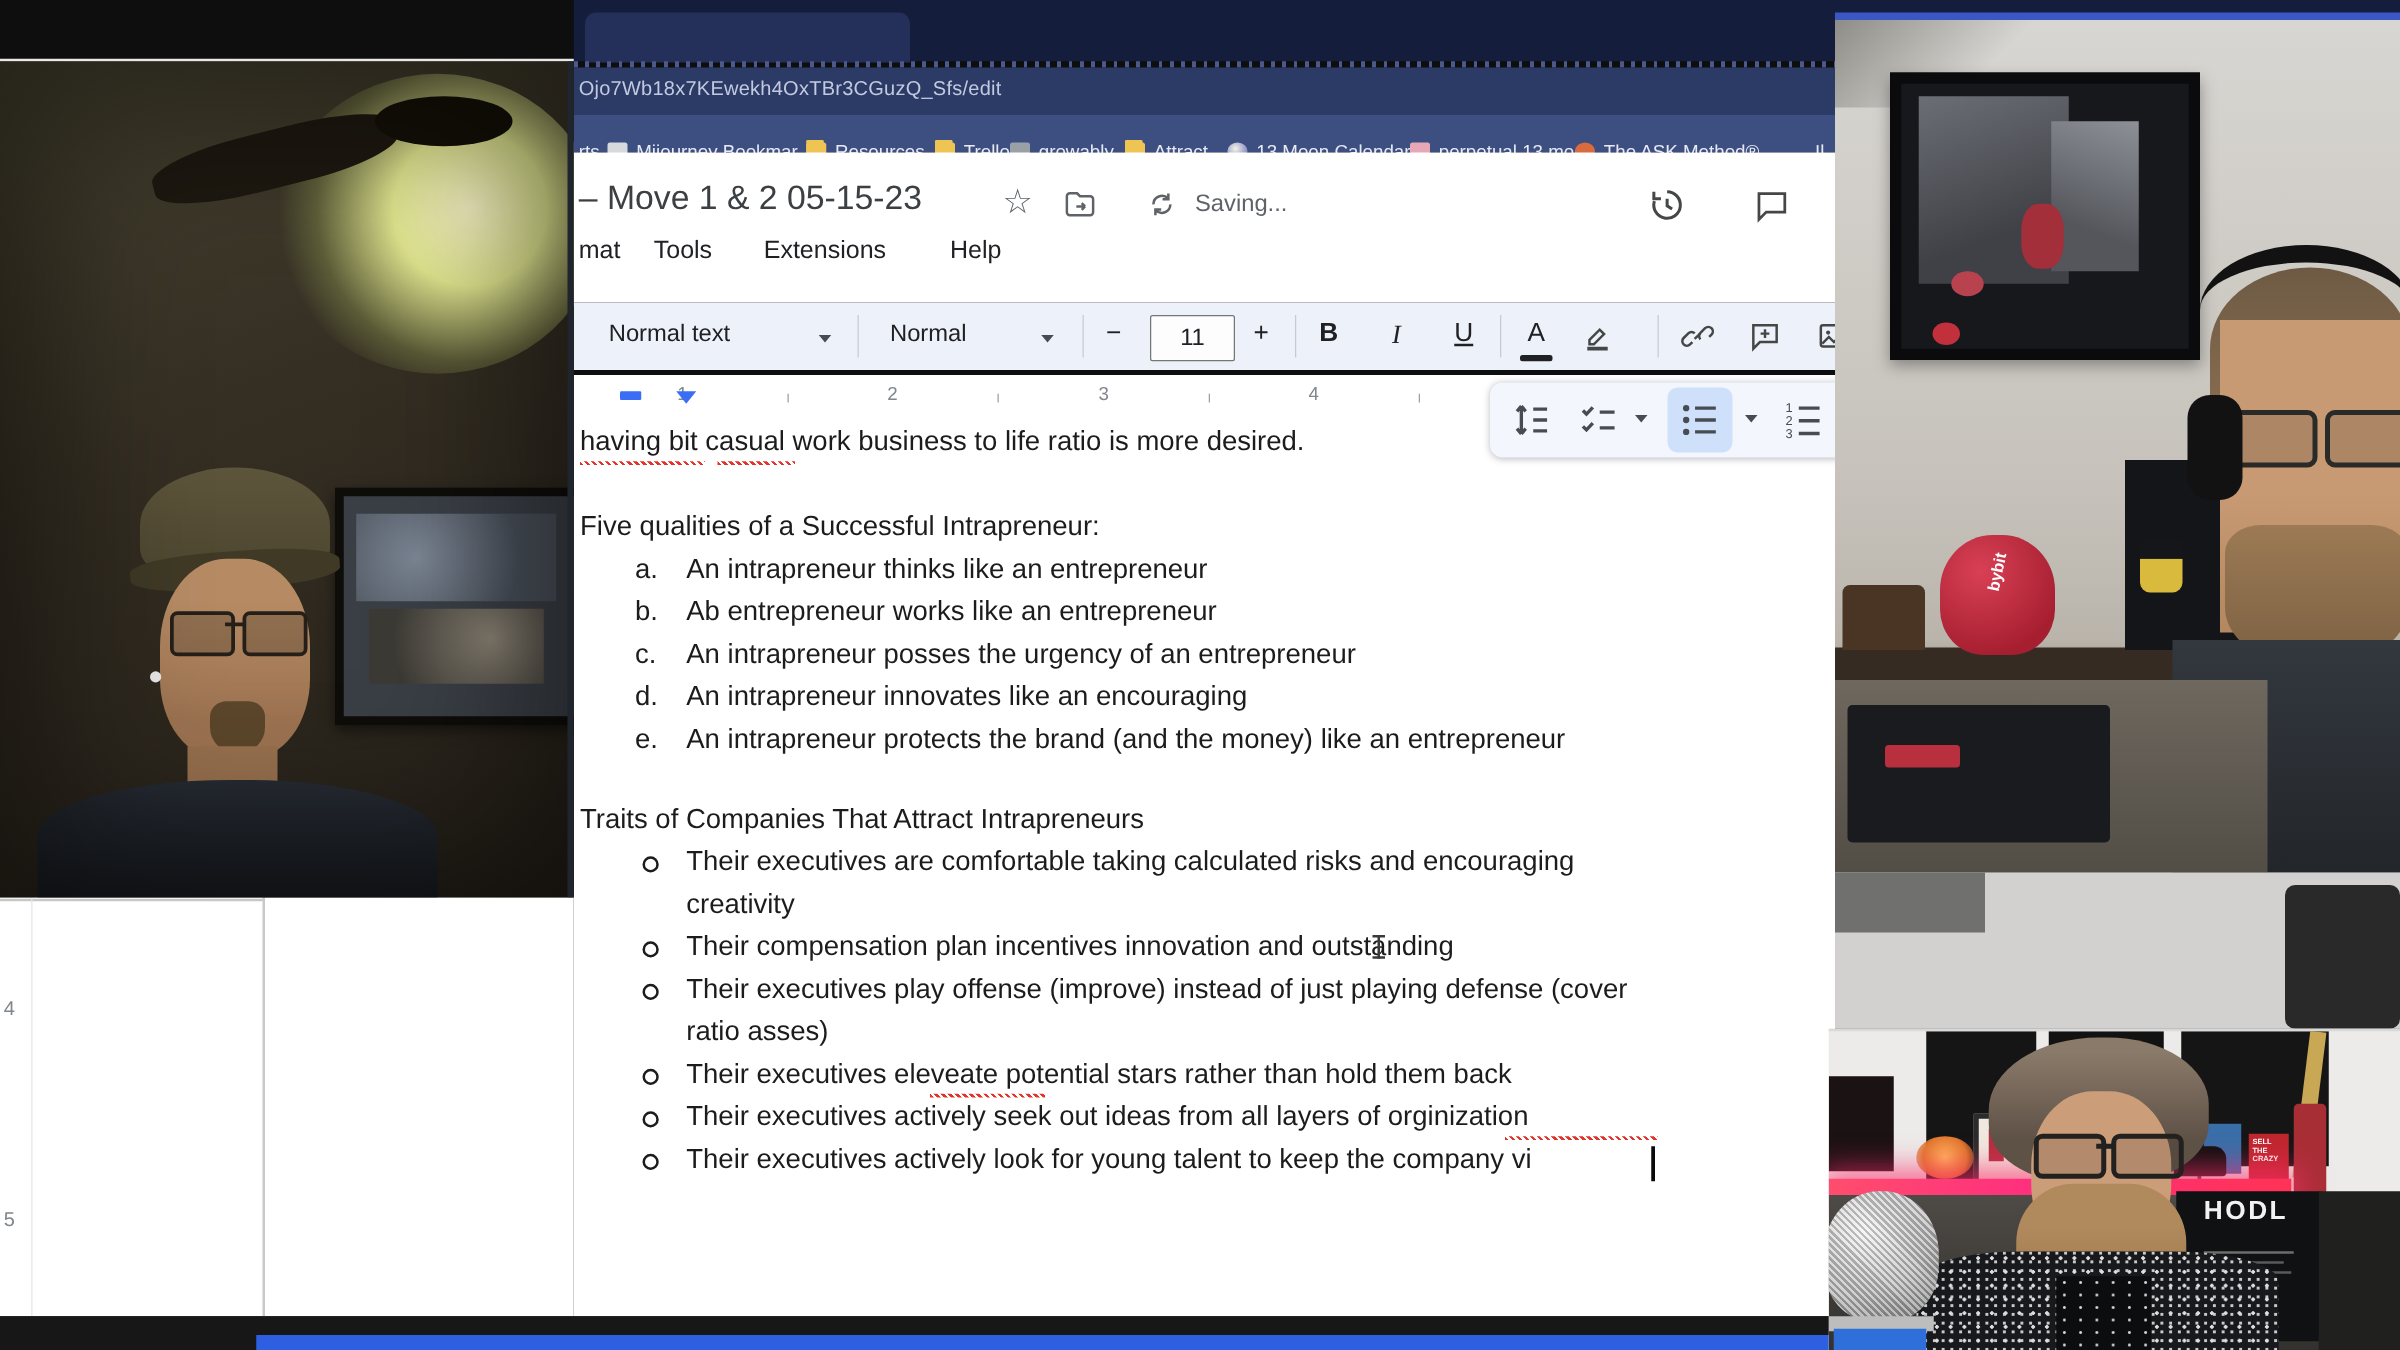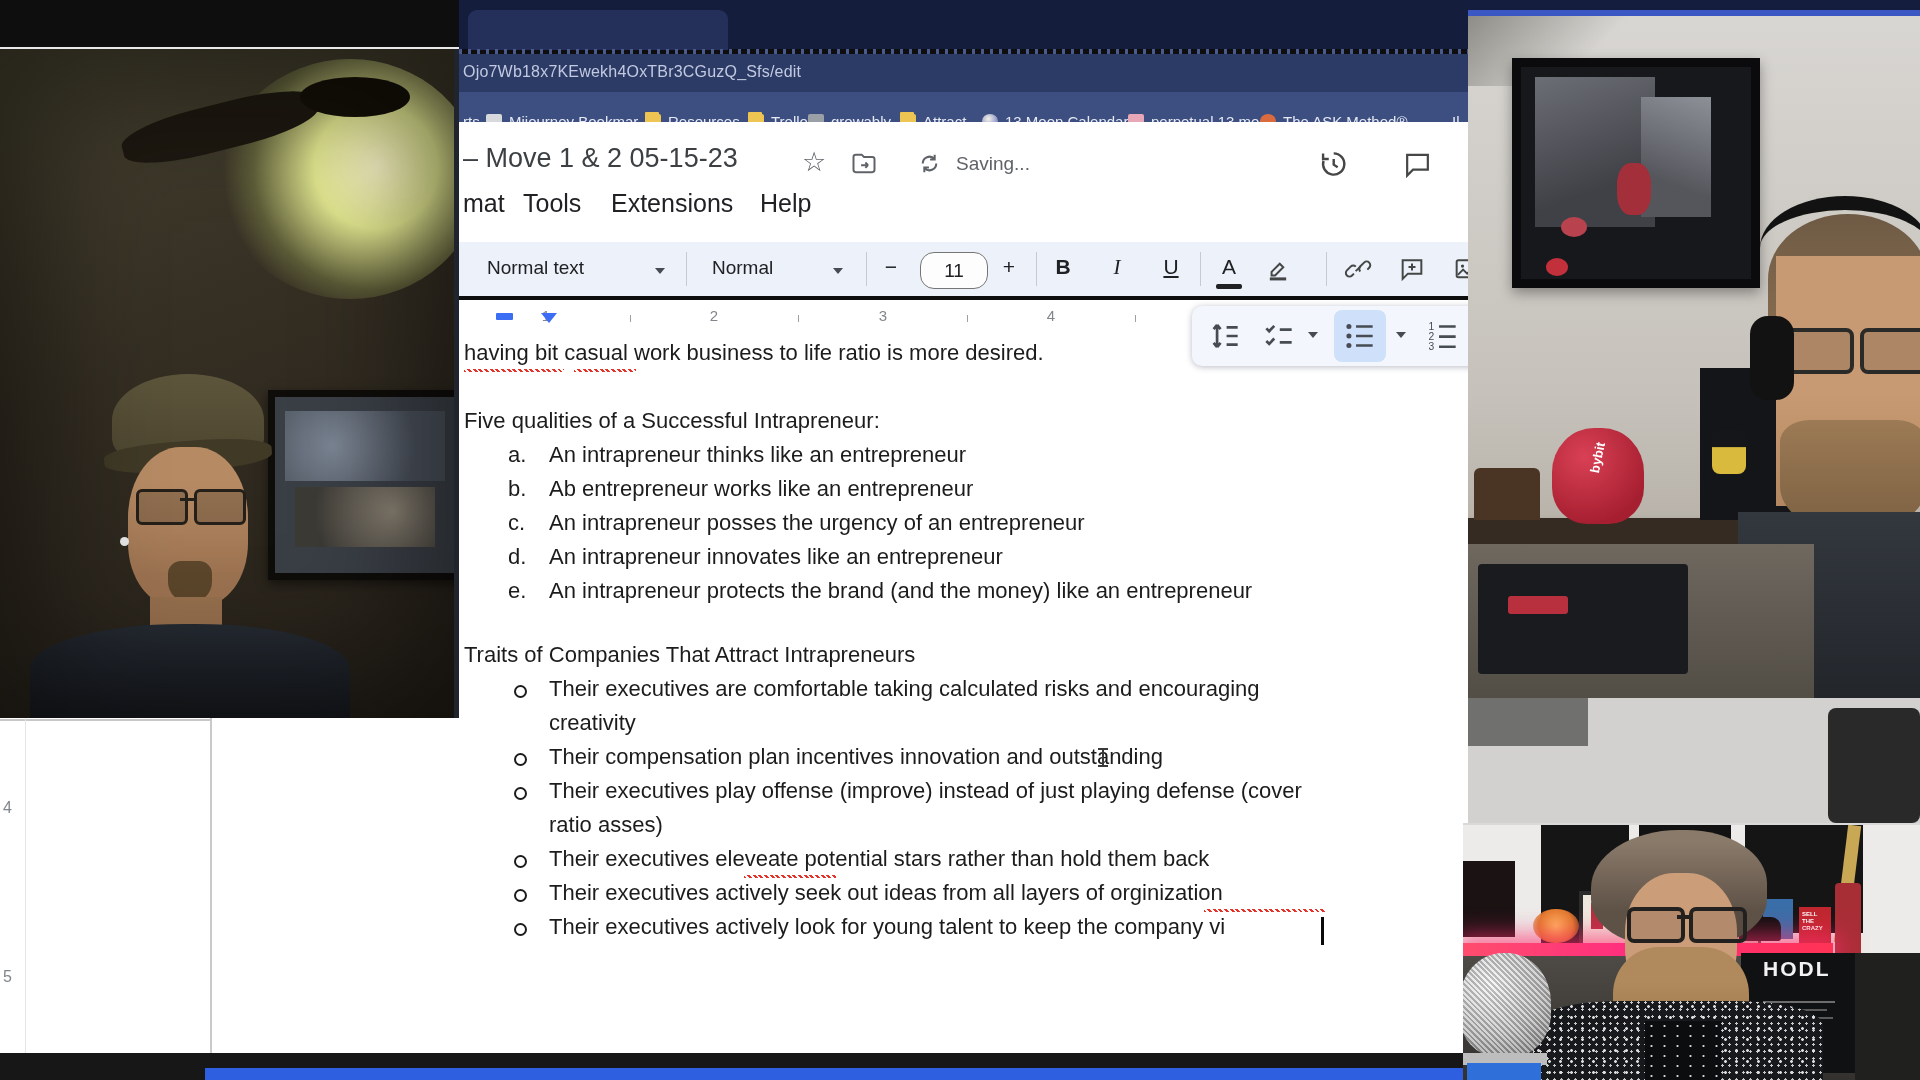--- a/index.html
+++ b/index.html
@@ -23,27 +23,27 @@
   .ic-site{background:#9aa0a6;}
   .ic-moon{border-radius:50%;background:radial-gradient(circle at 40% 35%,#f4f2e8,#8b93c4 70%,#4a4f7a);}
   .ic-pink{background:#e8a7b6;}
   .ic-badge{border-radius:50%;background:#d96b3f;}
 
   
   .docschrome{left:459px;top:122px;width:1045px;height:120px;background:#fff;}
   .doctitle{left:463px;top:143px;font-size:27px;color:#3c4043;white-space:nowrap;}
   .staricon{left:802px;top:146px;font-size:27px;color:#5f6368;font-family:"DejaVu Sans",sans-serif;}
   .savingtxt{left:956px;top:153px;font-size:19px;color:#5f6368;}
-  .menuitem{position:absolute;top:189px;font-size:25px;color:#202124;text-align:center;}
+  .menuitem{position:absolute;top:189px;font-size:20px;color:#202124;text-align:center;}
   .toolbar{left:459px;top:242px;width:1045px;height:54px;background:#edf2fa;border-radius:0 12px 12px 0;}
   .tbtxt{position:absolute;top:257px;font-size:19px;color:#202124;white-space:nowrap;}
   .caret{position:absolute;width:0;height:0;border-left:5px solid transparent;
          border-right:5px solid transparent;border-top:6px solid #474b52;}
   .tbdiv{position:absolute;top:252px;width:1px;height:34px;background:#c6cad3;}
-  .sizebox{left:920px;top:252px;width:66px;height:35px;border:1.5px solid #747775;border-radius:14px;
+  .sizebox{left:920px;top:252px;width:66px;height:35px;border:1.5px solid #747775;border-radius:2px;
            background:#fdfdfe;display:flex;align-items:center;justify-content:center;
            font-size:19px;color:#202124;}
   .fmt{position:absolute;top:255px;font-size:21px;color:#202124;width:30px;text-align:center;}
   .colorbar{left:1216px;top:284px;width:26px;height:5px;background:#202124;border-radius:2px;}
 
   
   .ruler{left:459px;top:300px;width:1045px;height:32px;background:#fff;}
   .rnum{position:absolute;top:307px;width:14px;text-align:center;font-size:15px;color:#80868b;}
   .rtick{position:absolute;top:315px;width:1px;height:7px;background:#9aa0a6;}
   .indrect{left:496px;top:313px;width:17px;height:7px;background:#3b6ef5;border-radius:1px;}
@@ -232,21 +232,21 @@
     <div class="dline" style="top:476px">
         <span class="dmark">b.</span>
         <span class="dtext-ind">Ab entrepreneur works like an entrepreneur</span>
       </div>
     <div class="dline" style="top:510px">
         <span class="dmark">c.</span>
         <span class="dtext-ind">An intrapreneur posses the urgency of an entrepreneur</span>
       </div>
     <div class="dline" style="top:544px">
         <span class="dmark">d.</span>
-        <span class="dtext-ind">An intrapreneur innovates like an entrepreneur</span>
+        <span class="dtext-ind">An intrapreneur innovates like an encouraging</span>
       </div>
     <div class="dline" style="top:578px">
         <span class="dmark">e.</span>
         <span class="dtext-ind">An intrapreneur protects the brand (and the money) like an entrepreneur</span>
       </div>
     <div class="dline" style="top:642px">
         <span class="dtext">Traits of Companies That Attract Intrapreneurs</span>
       </div>
     <div class="dline" style="top:676px">
         <span class="dbullet"></span>

